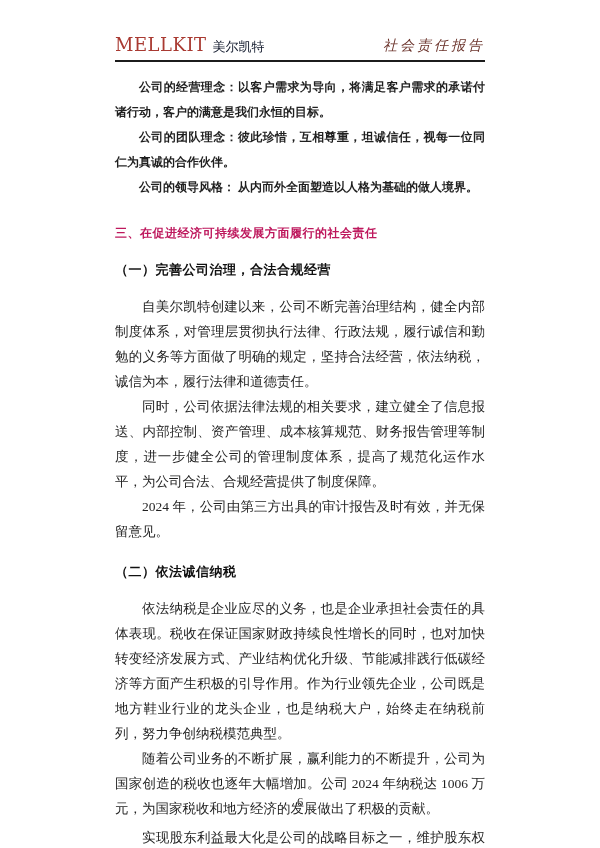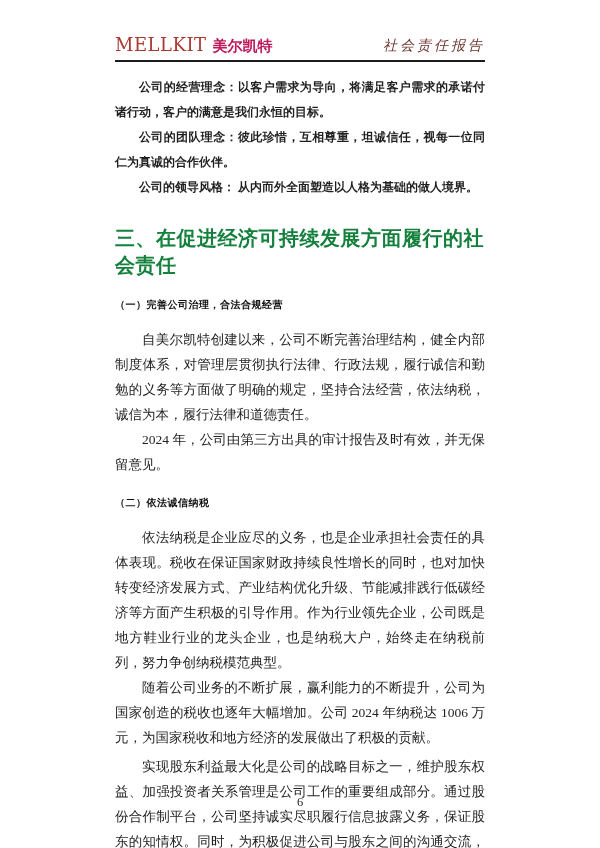--- a/index.html
+++ b/index.html
@@ -33,23 +33,23 @@
     gap: 6px;
     white-space: nowrap;
   }
   .logo-en {
     font-family: "DejaVu Serif", serif;
     font-size: 18px;
     color: var(--logo-red, #a93a32);
     letter-spacing: 0.5px;
   }
   .logo-cn {
-    font-size: 15px;
-    font-weight: bold;
-    color: #be185d;
+    font-size: 13px;
+    font-weight: normal;
+    color: #0f172a;
   }
   .doc-title {
     font-size: 14px;
     font-style: italic;
     letter-spacing: 3px;
     color: var(--header-title-red, #6b332b);
     padding-bottom: 1px;
     white-space: nowrap;
   }
   
@@ -61,30 +61,30 @@
     font-size: 12px;
     line-height: 25px;
     font-weight: bold;
     text-indent: 2em;
     text-align: justify;
   }
   
   .chapter-title {
     margin: 25px 0 0 0;
     font-family: "Liberation Sans", sans-serif;
-    font-size: 20px;
+    font-size: 12px;
     font-weight: bold;
-    color: #15803d;
+    color: #be185d;
     letter-spacing: 0.5px;
   }
   
   .section-title {
     margin: 19px 0 15px 0;
     font-family: "Liberation Sans", sans-serif;
-    font-size: 10px;
+    font-size: 13px;
     font-weight: bold;
     color: #111111;
     letter-spacing: 0.5px;
   }
   
   .body-block {
     margin-bottom: 4px;
   }
   .body-block p {
     margin: 0;
@@ -123,20 +123,21 @@
     <p>公司的经营理念：以客户需求为导向，将满足客户需求的承诺付诸行动，客户的满意是我们永恒的目标。</p>
     <p>公司的团队理念：彼此珍惜，互相尊重，坦诚信任，视每一位同仁为真诚的合作伙伴。</p>
     <p>公司的领导风格： 从内而外全面塑造以人格为基础的做人境界。</p>
   </div>
 
   <h1 class="chapter-title">三、在促进经济可持续发展方面履行的社会责任</h1>
 
   <h2 class="section-title">（一）完善公司治理，合法合规经营</h2>
   <div class="body-block">
     <p>自美尔凯特创建以来，公司不断完善治理结构，健全内部制度体系，对管理层贯彻执行法律、行政法规，履行诚信和勤勉的义务等方面做了明确的规定，坚持合法经营，依法纳税，诚信为本，履行法律和道德责任。</p>
+    <p>同时，公司依据法律法规的相关要求，建立健全了信息报送、内部控制、资产管理、成本核算规范、财务报告管理等制度，进一步健全公司的管理制度体系，提高了规范化运作水平，为公司合法、合规经营提供了制度保障。</p>
     <p>2024 年，公司由第三方出具的审计报告及时有效，并无保留意见。</p>
   </div>
 
   <h2 class="section-title">（二）依法诚信纳税</h2>
   <div class="body-block">
     <p>依法纳税是企业应尽的义务，也是企业承担社会责任的具体表现。税收在保证国家财政持续良性增长的同时，也对加快转变经济发展方式、产业结构优化升级、节能减排践行低碳经济等方面产生积极的引导作用。作为行业领先企业，公司既是地方鞋业行业的龙头企业，也是纳税大户，始终走在纳税前列，努力争创纳税模范典型。</p>
     <p>随着公司业务的不断扩展，赢利能力的不断提升，公司为国家创造的税收也逐年大幅增加。公司 2024 年纳税达 1006 万元，为国家税收和地方经济的发展做出了积极的贡献。</p>
   </div>
 
   <div class="body-block">

